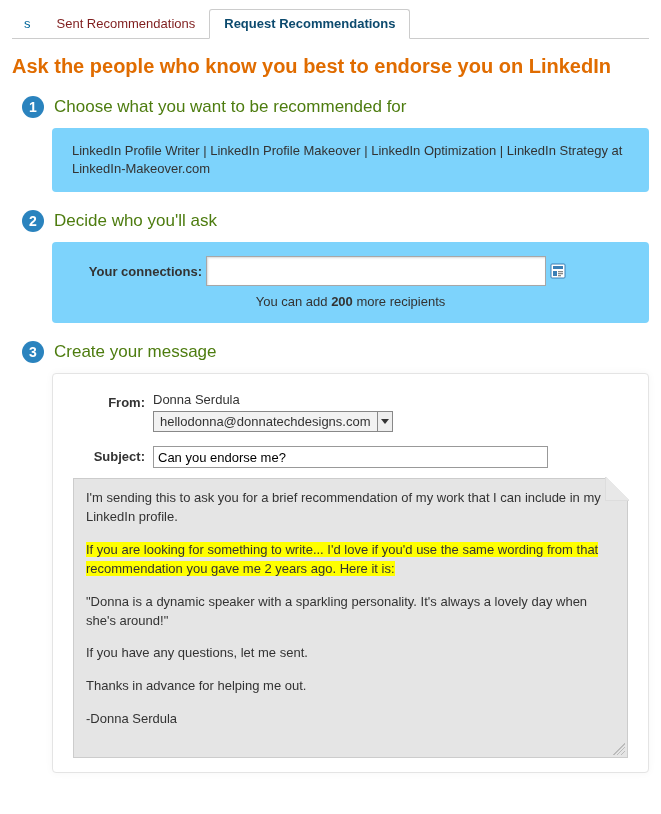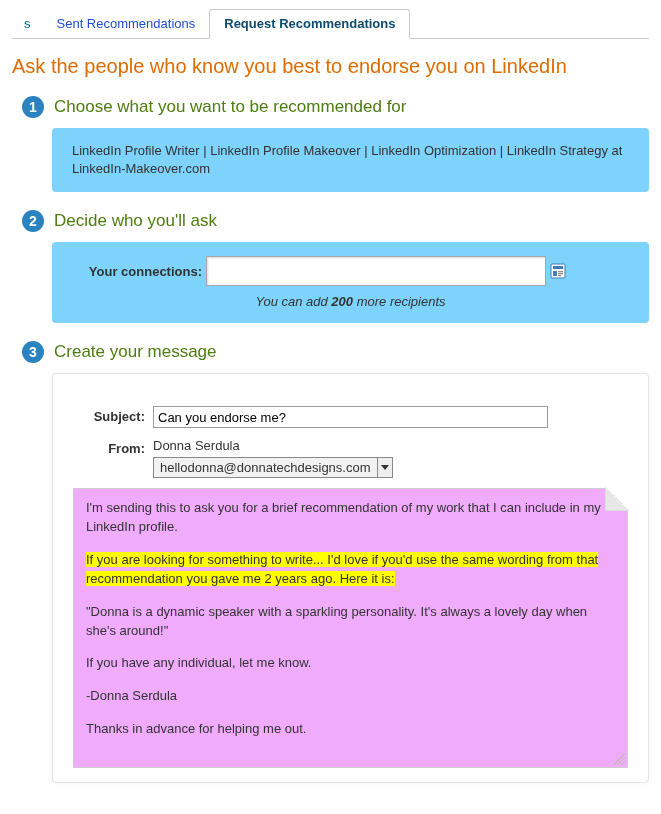--- a/index.html
+++ b/index.html
@@ -18,37 +18,37 @@
     border-bottom: 1px solid #ccc;
     position: relative;
   }
   .tab-s {
     padding: 6px 12px 7px 12px;
     color: #006699;
     cursor: pointer;
     font-size: 13px;
   }
   .tab-sent {
-    color: #1d4ed8;
+    color: #7f1d1d;
     padding: 6px 14px 7px 14px;
   }
   .tab-active {
     border: 1px solid #ccc;
     border-bottom: 1px solid #fff;
     background: #fff;
     font-weight: bold;
     color: #0c4a6e;
     padding: 6px 14px 7px 14px;
     position: relative;
     top: 1px;
     border-radius: 3px 3px 0 0;
   }
   h1.headline {
     color: #E06C00;
-    font-weight: normal;
+    font-weight: bold;
     font-size: 20px;
     margin: 16px 0 18px 0;
   }
   .step {
     margin: 0 0 18px 10px;
   }
   .step-header {
     display: flex;
     align-items: center;
     margin-bottom: 10px;
@@ -112,21 +112,20 @@
     height: 16px;
     display: inline-block;
     cursor: pointer;
   }
   .recip-note {
     margin-top: 8px;
     text-align: center;
     color: #333;
     font-size: 13px;
     padding-left: 0px;
-    font-style: italic;
   }
   .form-row {
     display: flex;
     align-items: flex-start;
     margin-bottom: 10px;
   }
   .form-label {
     width: 80px;
     text-align: right;
     font-weight: bold;
@@ -162,21 +161,21 @@
     font-size: 13px;
   }
   .msg-wrap {
     position: relative;
     margin-top: 8px;
   }
   .msg-box {
     width: 100%;
     min-height: 280px;
     border: 1px solid #ccc;
-    background: #f0abfc;
+    background: #e5e5e5;
     padding: 10px 12px;
     font-size: 13px;
     color: #333;
     line-height: 1.45;
     resize: none;
     position: relative;
   }
   .msg-box p { margin: 0 0 14px 0; }
   .msg-box p:last-child { margin-bottom: 0; }
   .highlight {
@@ -256,48 +255,48 @@
   </div>
 </div>
 
 <div class="step">
   <div class="step-header">
     <div class="step-num">3</div>
     <div class="step-title">Create your message</div>
   </div>
   <div class="panel white">
 
-    <div class="form-row" style="margin-top:14px;">
-      <div class="form-label">Subject:</div>
-      <input class="subject-input" type="text" value="Can you endorse me?" style="">
-    </div>
-
     <div class="form-row">
       <div class="form-label">From:</div>
       <div>
         <div class="from-name">Donna Serdula</div>
         <div class="email-select">
           <span>hellodonna@donnatechdesigns.com</span>
           <span class="arrow">
             <svg width="8" height="10" viewBox="0 0 8 10">
                 <polygon points="0,3 8,3 4,8" fill="#333"></polygon>
               </svg>
           </span>
         </div>
       </div>
     </div>
 
+    <div class="form-row" style="margin-top:14px;">
+      <div class="form-label">Subject:</div>
+      <input class="subject-input" type="text" value="Can you endorse me?" style="">
+    </div>
+
     <div class="msg-wrap">
       <div class="msg-box">
         <p>I'm sending this to ask you for a brief recommendation of my work that I can include in my LinkedIn profile.</p>
         <p><span class="highlight">If you are looking for something to write... I'd love if you'd use the same wording from that recommendation you gave me 2 years ago.  Here it is:</span></p>
         <p>"Donna is a dynamic speaker with a sparkling personality. It's always a lovely day when she's around!"</p>
-        <p>If you have any individual, let me know.</p>
+        <p>If you have any questions, let me sent.</p>
+        <p>Thanks in advance for helping me out.</p>
         <p>-Donna Serdula</p>
-        <p>Thanks in advance for helping me out.</p>
         <span class="resize-handle"></span>
       </div>
       <div class="dogear"></div>
     </div>
 
 
   </div>
 </div>
 
 </body></html>

